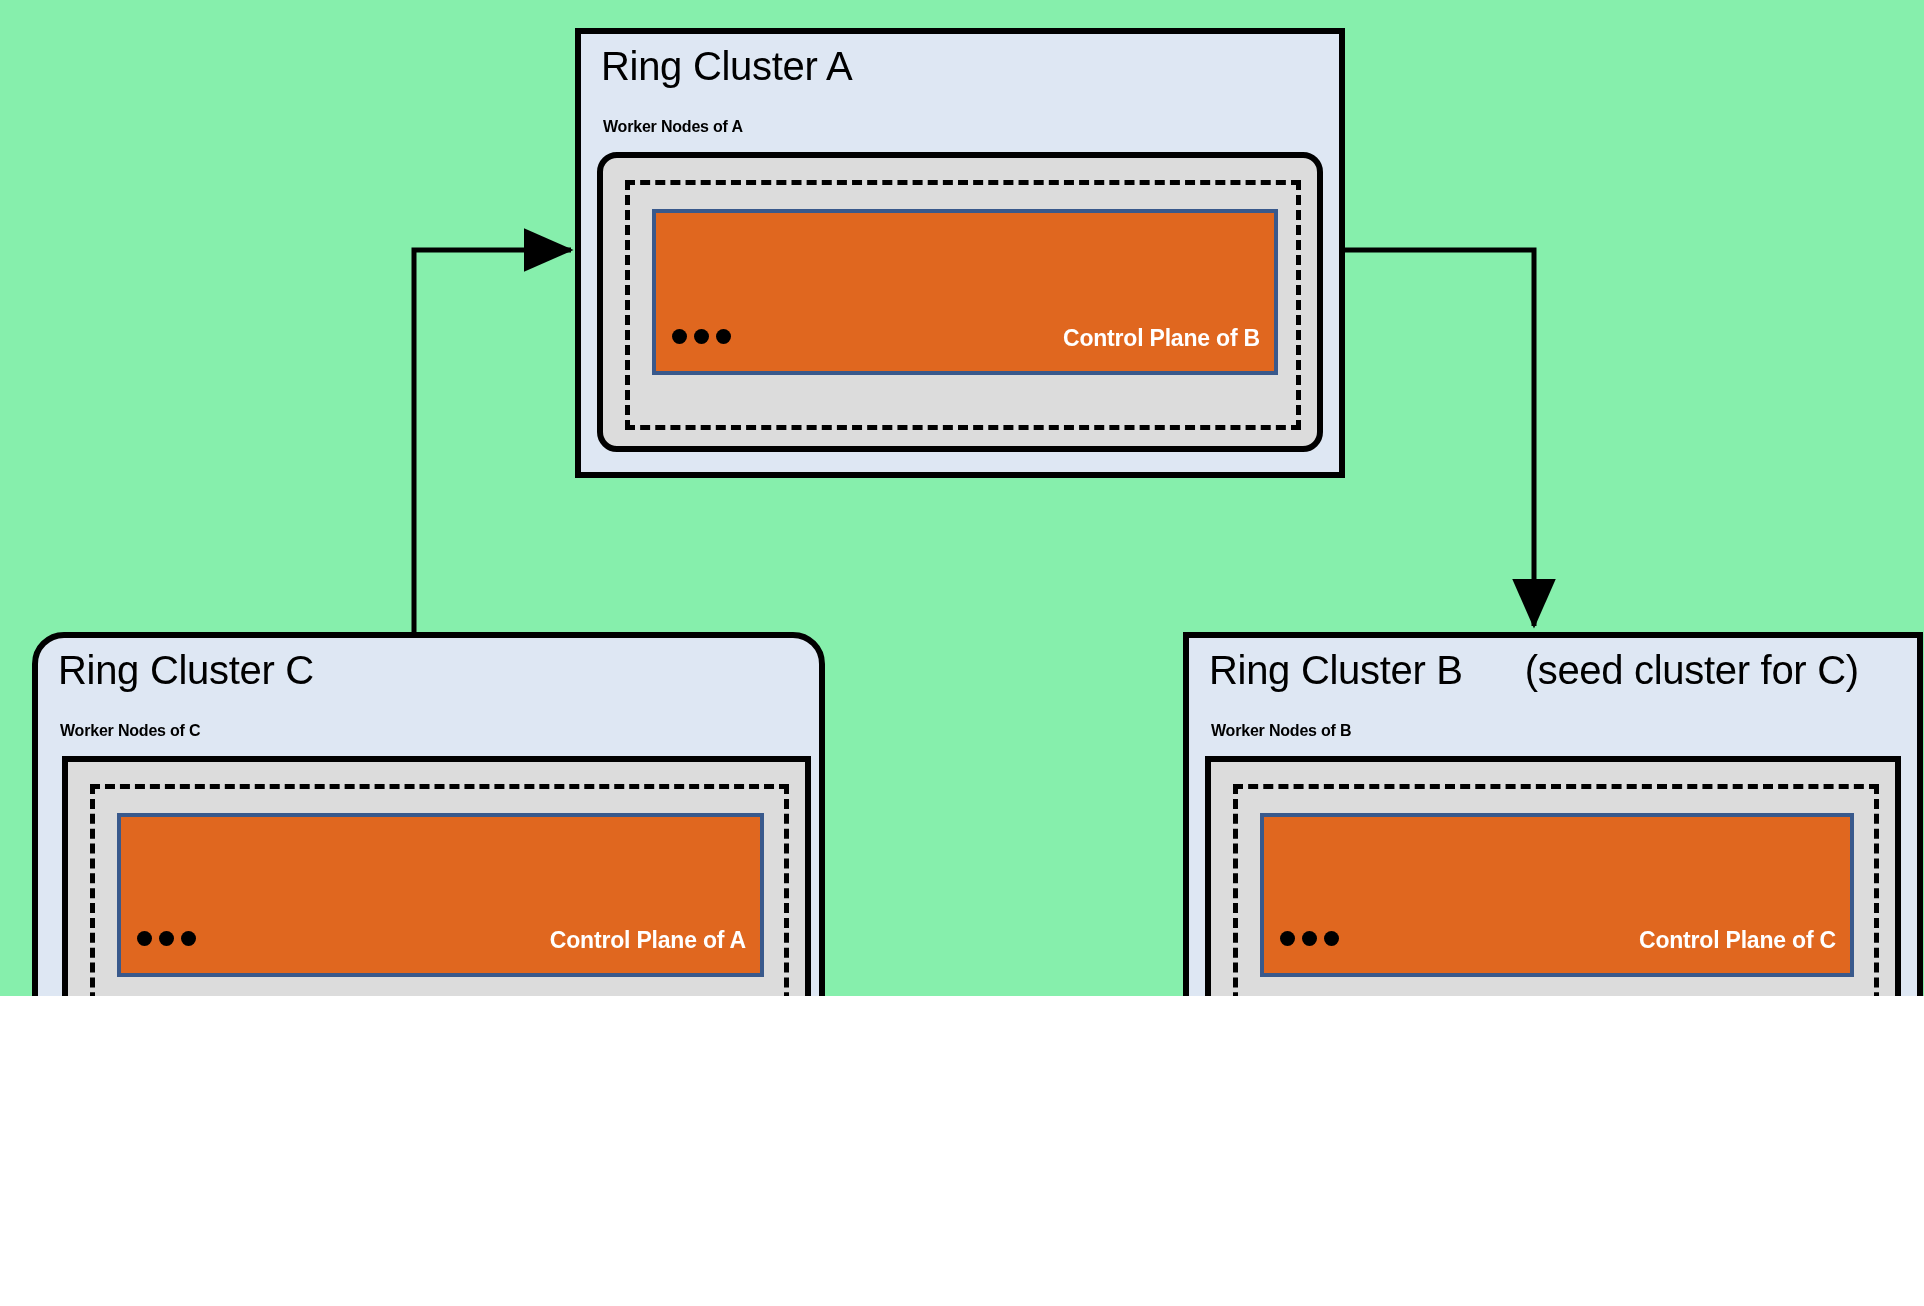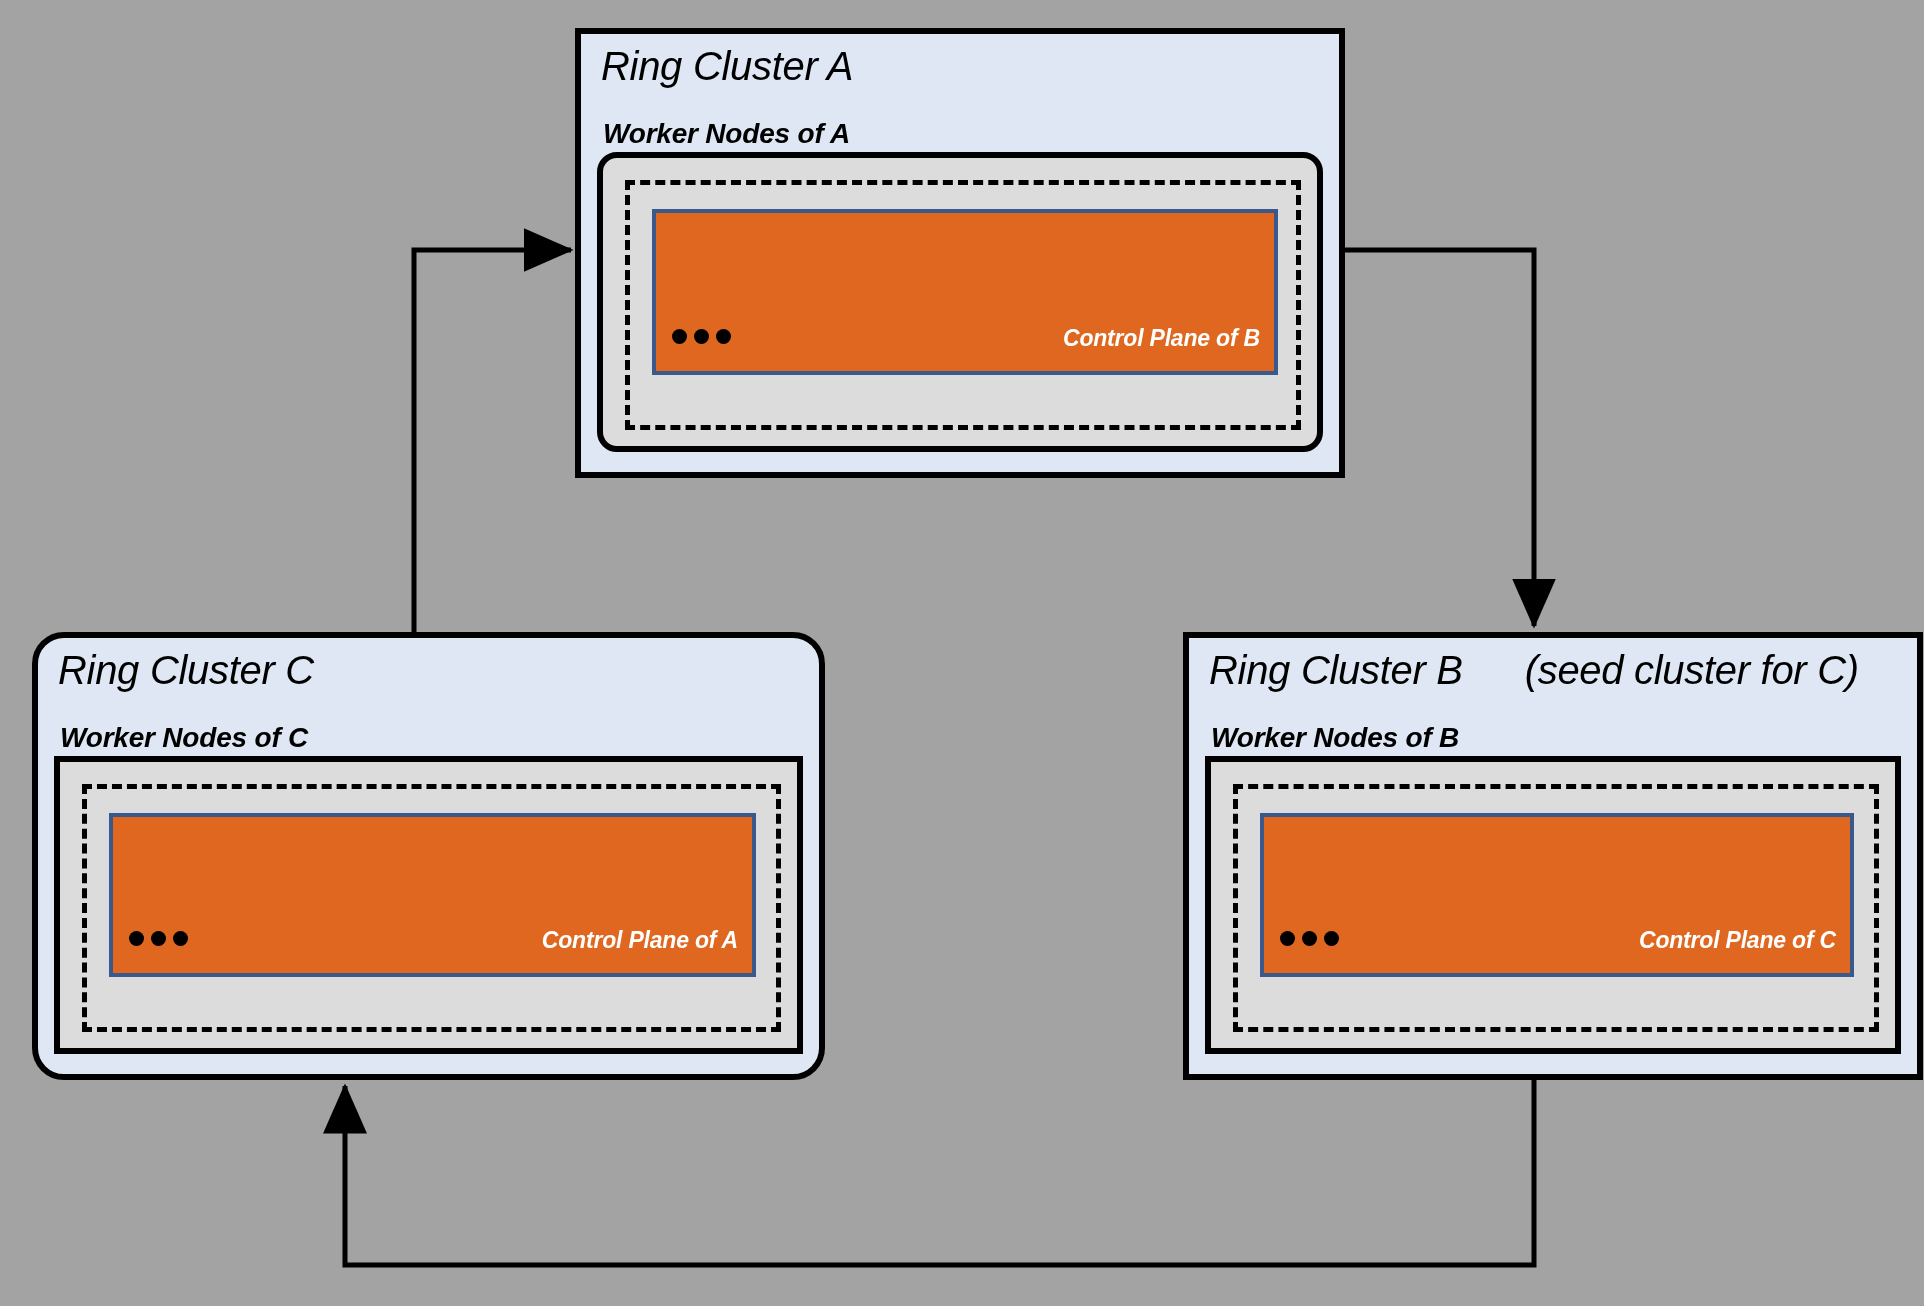--- a/index.html
+++ b/index.html
@@ -6,24 +6,23 @@
     margin: 0;
     padding: 0;
     background: #ffffff;
   }
   body {
     font-family: "Liberation Sans", sans-serif;
   }
   #canvas {
     position: relative;
     width: 1924px;
-    height: 1306px;
-    background: #a3a3a3;
+    height: 996px;
+    background: #86efac;
     overflow: hidden;
-    font-style: italic;
   }
 
   
   .cluster {
     position: absolute;
     background: #dee7f3;
     border: 6px solid #000000;
     box-sizing: border-box;
   }
   .cluster-title {
@@ -37,21 +36,21 @@
     font-size: 40px;
     font-weight: 400;
     letter-spacing: -0.3px;
   }
   .cluster-title .seed {
     margin-left: 62px;
   }
   .worker-label {
     position: absolute;
     left: 22px;
-    font-size: 28px;
+    font-size: 16px;
     font-weight: bold;
     color: #000000;
     white-space: nowrap;
     letter-spacing: -0.2px;
     text-align: right;
   }
 
   
   .worker-box {
     position: absolute;
@@ -143,21 +142,21 @@
       </div>
     </div>
   </div>
 
   <div class="cluster" style="left:32px; top:632px; width:793px; height:448px;border-radius:32px;">
     <div class="cluster-title">
       <span>Ring Cluster C</span>
     </div>
     <div class="worker-label" style="top:84px;">Worker Nodes of C</div>
 
-    <div class="worker-box" style="left:16px; top:118px; width:749px; height:298px;padding-left:19px;">
+    <div class="worker-box" style="left:24px; top:118px; width:749px; height:298px;padding-left:19px;">
       <div class="dashed-box" style="left:22px; top:22px; width:699px; height:248px;">
         <div class="control-plane" style="left:22px; top:24px; width:647px; height:164px;">
           <div class="dots" style="left:16px; top:114px;">
             <span></span>
               <span></span>
               <span></span>
           </div>
           <div class="cp-label" style="top:110px;">Control Plane of A</div>
         </div>
       </div>

